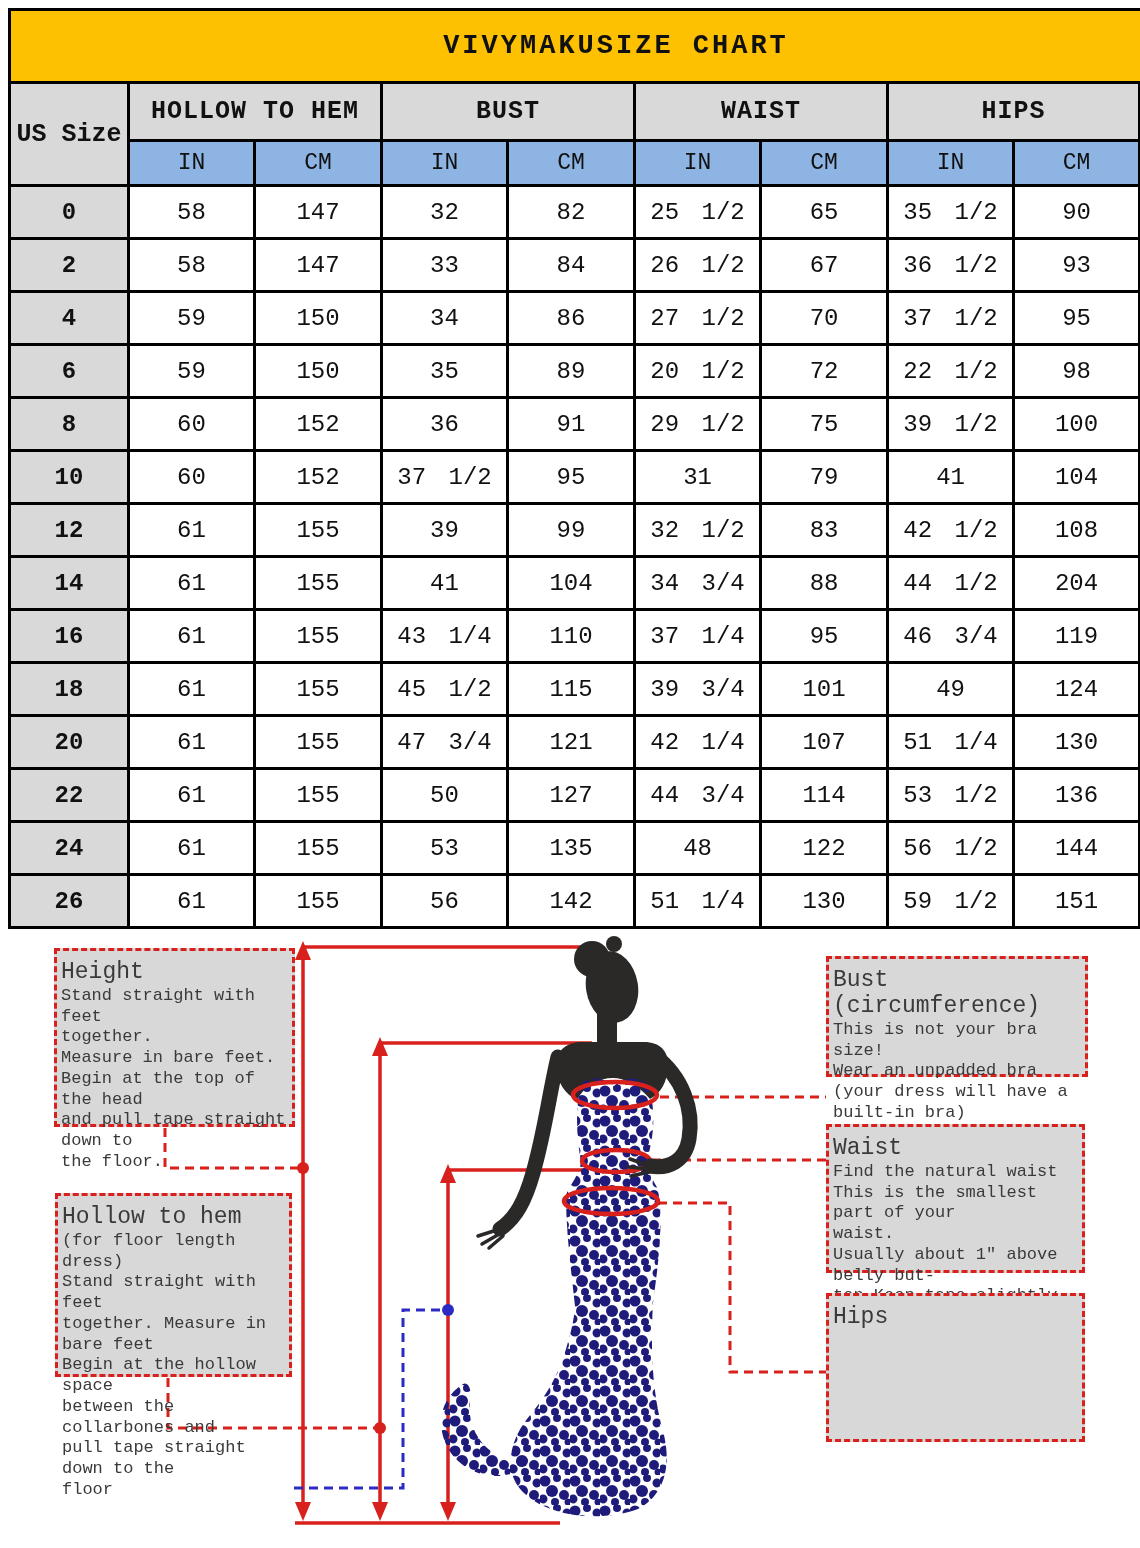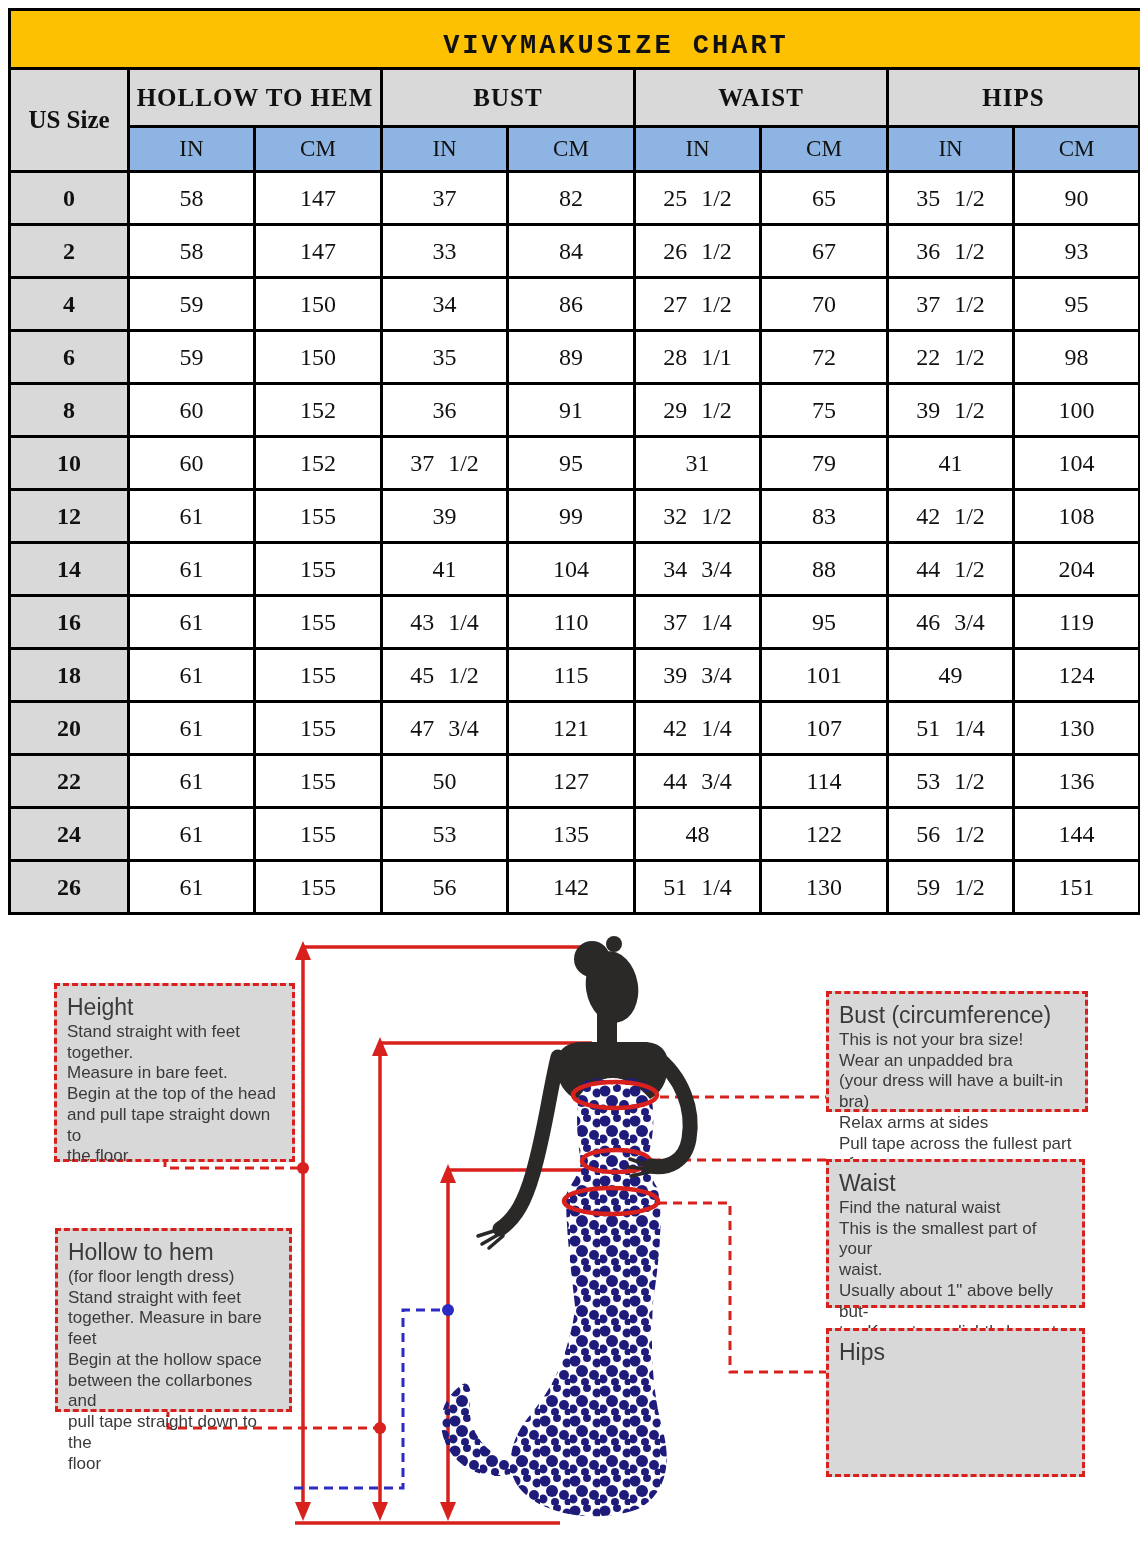--- a/index.html
+++ b/index.html
@@ -21,41 +21,41 @@
   .titlebox{
     position:absolute;left:8px;top:8px;width:1118px;height:71px;
     background:var(--yellow);border:3px solid #000;
     display:flex;flex-direction:row;align-items:center;justify-content:center;
     line-height:1.25;
     padding-left:46px;
   }
   .titlebox .line{font-size:27px;font-weight:bold;letter-spacing:3px;}
   
   table.size-chart{
-    position:absolute;left:8px;top:67px;width:1124px;height:845px;
-    border-collapse:collapse;table-layout:fixed;font-family:Liberation Serif, serif;
+    position:absolute;left:8px;top:81px;width:1124px;height:845px;
+    border-collapse:collapse;table-layout:fixed;
   }
   table.size-chart th,table.size-chart td{
     border:3px solid #000;text-align:center;vertical-align:middle;
     padding:0;overflow:hidden;
   }
   th.us-size{background:var(--hdr-gray);font-size:25px;font-weight:bold;}
   th.group{background:var(--hdr-gray);font-size:25px;font-weight:bold;height:55px;letter-spacing:1px;}
   th.unit{background:var(--unit-blue);font-size:23px;font-weight:normal;height:42px;margin-left:47px;}
   td.size-cell{background:var(--hdr-gray);font-size:24px;font-weight:bold;}
   td.measure-cell{background:#ffffff;font-size:24px;word-spacing:8px;}
   tbody tr{height:53px;}
   
   .diagram{position:absolute;left:0;top:935px;width:1140px;height:613px;}
   .diagram svg{position:absolute;left:0;top:0;}
   .note{
     position:absolute;background:var(--note-bg);
     border:3px dashed var(--accent-red);
-    box-sizing:border-box;padding:6px 10px;
-    font-family:Liberation Sans, sans-serif;color:var(--note-ink);margin-top:35px;
+    box-sizing:border-box;padding:6px 4px;
+    font-family:Liberation Mono, monospace;color:var(--note-ink);
   }
   .note.blue{border-color:var(--accent-blue);display:flex;align-items:center;}
   .note-title{font-size:23px;margin:2px 0 1px 0;}
   .note-body{font-size:17px;line-height:1.22;white-space:pre-line;}
   .note.blue .note-body{font-size:18px;}
 </style>
 </head>
 <body>
 
 <div class="sheet">
@@ -94,21 +94,21 @@
         <th class="unit">CM</th>
         <th class="unit">IN</th>
         <th class="unit">CM</th>
       </tr>
     </thead>
     <tbody>
         <tr>
           <td class="size-cell">0</td>
           <td class="measure-cell">58</td>
           <td class="measure-cell">147</td>
-          <td class="measure-cell">37</td>
+          <td class="measure-cell">32</td>
           <td class="measure-cell">82</td>
           <td class="measure-cell">25 1/2</td>
           <td class="measure-cell">65</td>
           <td class="measure-cell">35 1/2</td>
           <td class="measure-cell">90</td>
         </tr>
         <tr>
           <td class="size-cell">2</td>
           <td class="measure-cell">58</td>
           <td class="measure-cell">147</td>
@@ -129,21 +129,21 @@
           <td class="measure-cell">70</td>
           <td class="measure-cell">37 1/2</td>
           <td class="measure-cell">95</td>
         </tr>
         <tr>
           <td class="size-cell">6</td>
           <td class="measure-cell">59</td>
           <td class="measure-cell">150</td>
           <td class="measure-cell">35</td>
           <td class="measure-cell">89</td>
-          <td class="measure-cell">28 1/1</td>
+          <td class="measure-cell">20 1/2</td>
           <td class="measure-cell">72</td>
           <td class="measure-cell">22 1/2</td>
           <td class="measure-cell">98</td>
         </tr>
         <tr>
           <td class="size-cell">8</td>
           <td class="measure-cell">60</td>
           <td class="measure-cell">152</td>
           <td class="measure-cell">36</td>
           <td class="measure-cell">91</td>

